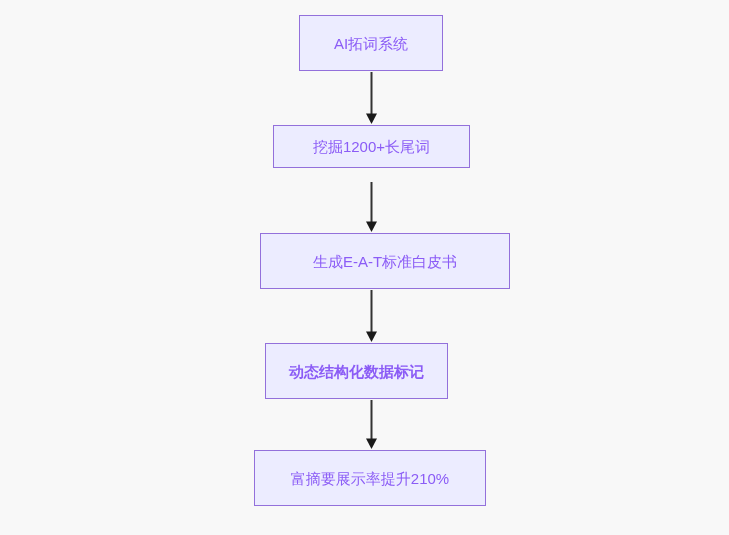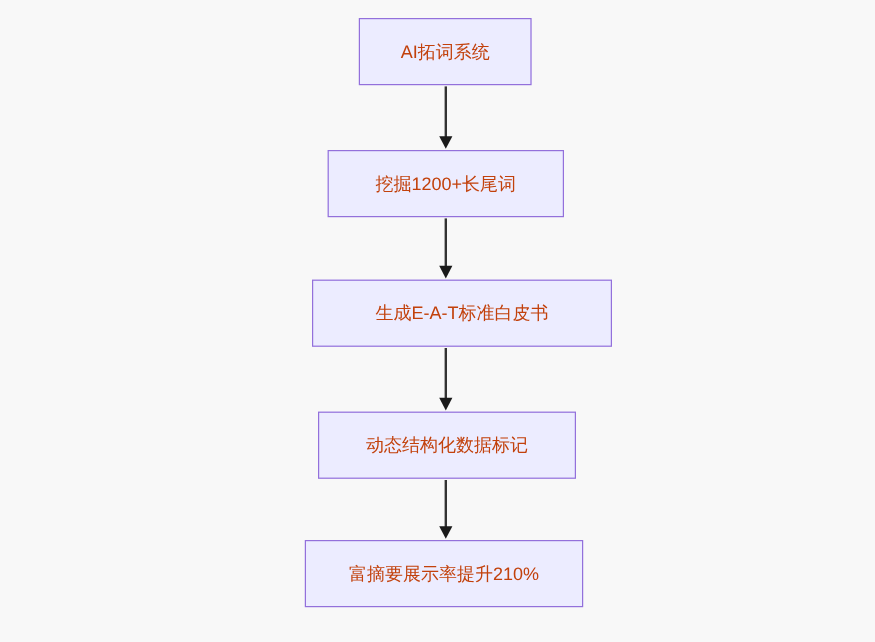--- a/index.html
+++ b/index.html
@@ -21,33 +21,33 @@
     top: 0;
     width: 729px;
     height: 535px;
     pointer-events: none;
   }
   .node {
     position: absolute;
     box-sizing: border-box;
     background: #ECECFF;
     border: 1px solid #9370DB;
-    color: #c2410c;
+    color: #8b5cf6;
     font-size: 15px;
     display: flex;
     align-items: center;
     justify-content: center;
     text-align: center;
     white-space: nowrap;
     line-height: 1;
   }
   .node-1 { left: 299px; top: 15px;  width: 144px; height: 56px; }
-  .node-2 { left: 273px; top: 125px; width: 197px; height: 56px; }
+  .node-2 { left: 273px; top: 125px; width: 197px; height: 43px; }
   .node-3 { left: 260px; top: 233px; width: 250px; height: 56px; }
-  .node-4 { left: 265px; top: 343px; width: 215px; height: 56px; }
+  .node-4 { left: 265px; top: 343px; width: 183px; height: 56px; font-weight: bold; }
   .node-5 { left: 254px; top: 450px; width: 232px; height: 56px; }
 </style>
 </head>
 <body>
 
 <div class="canvas">
 
   <svg class="edges-layer" width="729" height="535" viewBox="0 0 729 535" xmlns="http://www.w3.org/2000/svg">
     <g>
       <line x1="371.5" y1="72" x2="371.5" y2="116" stroke="#333333" stroke-width="2"></line>

